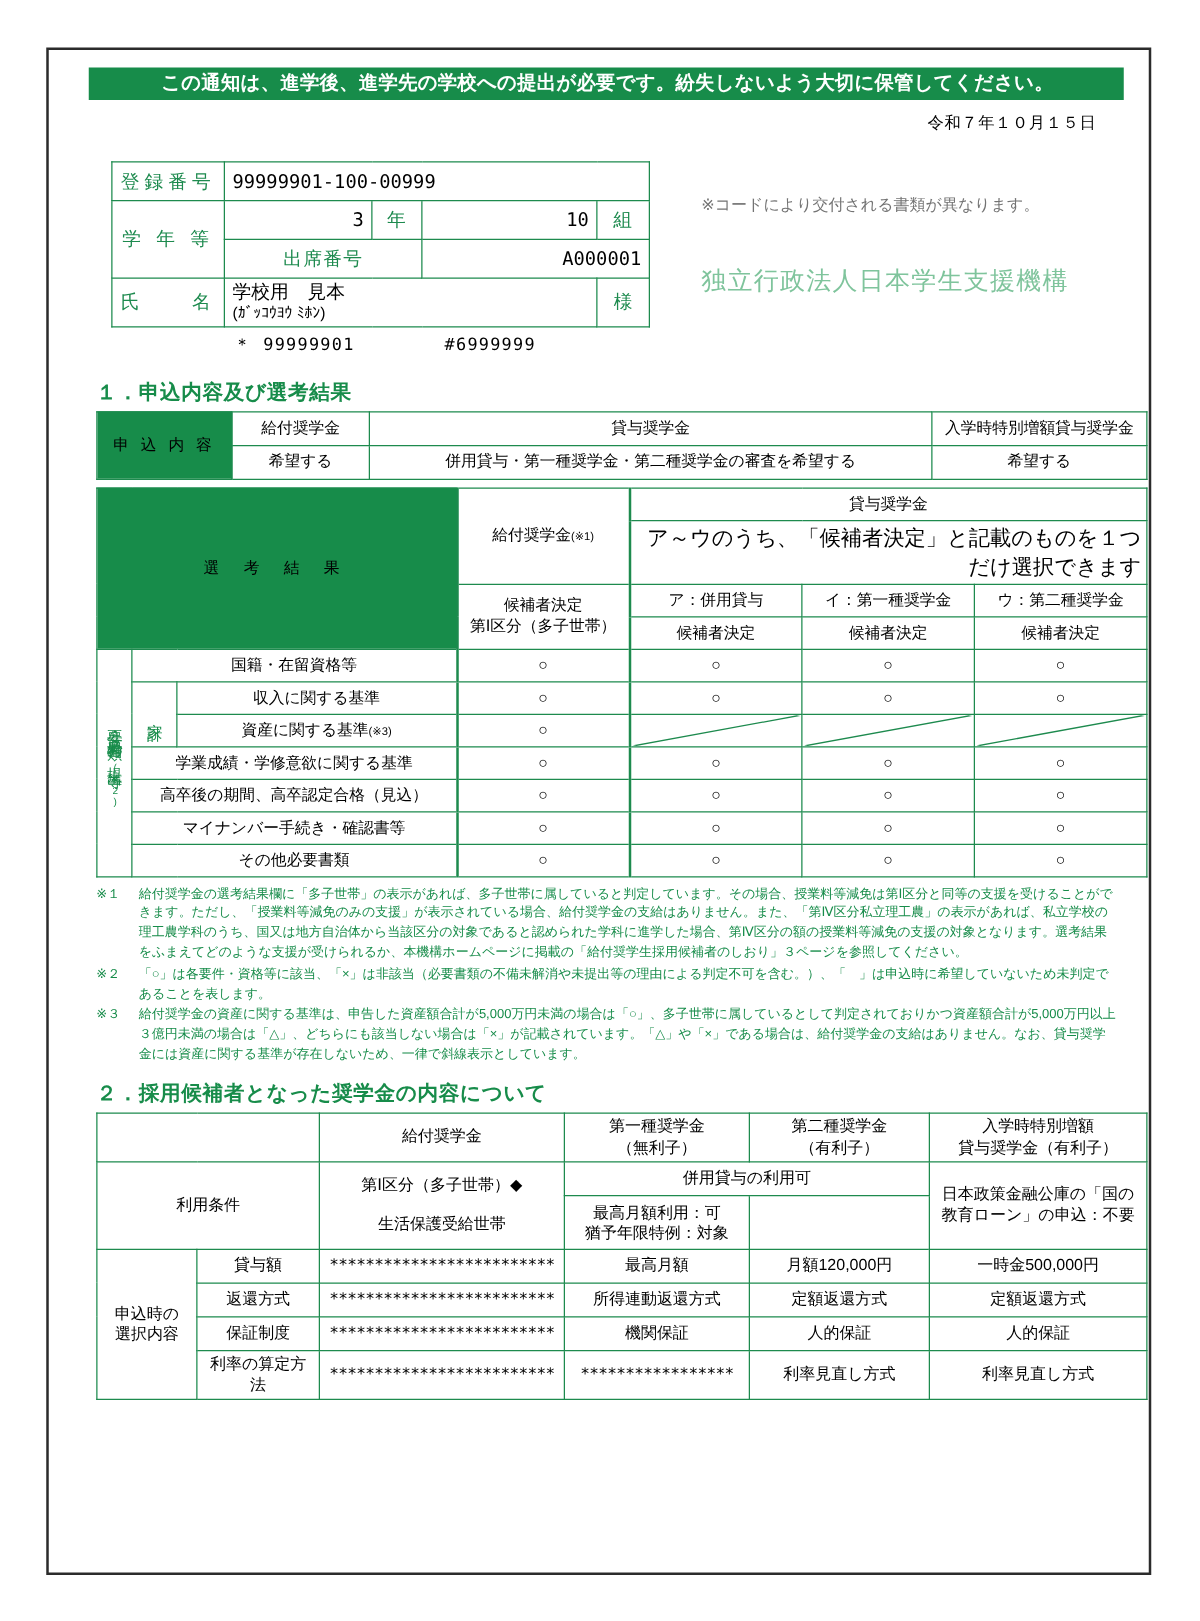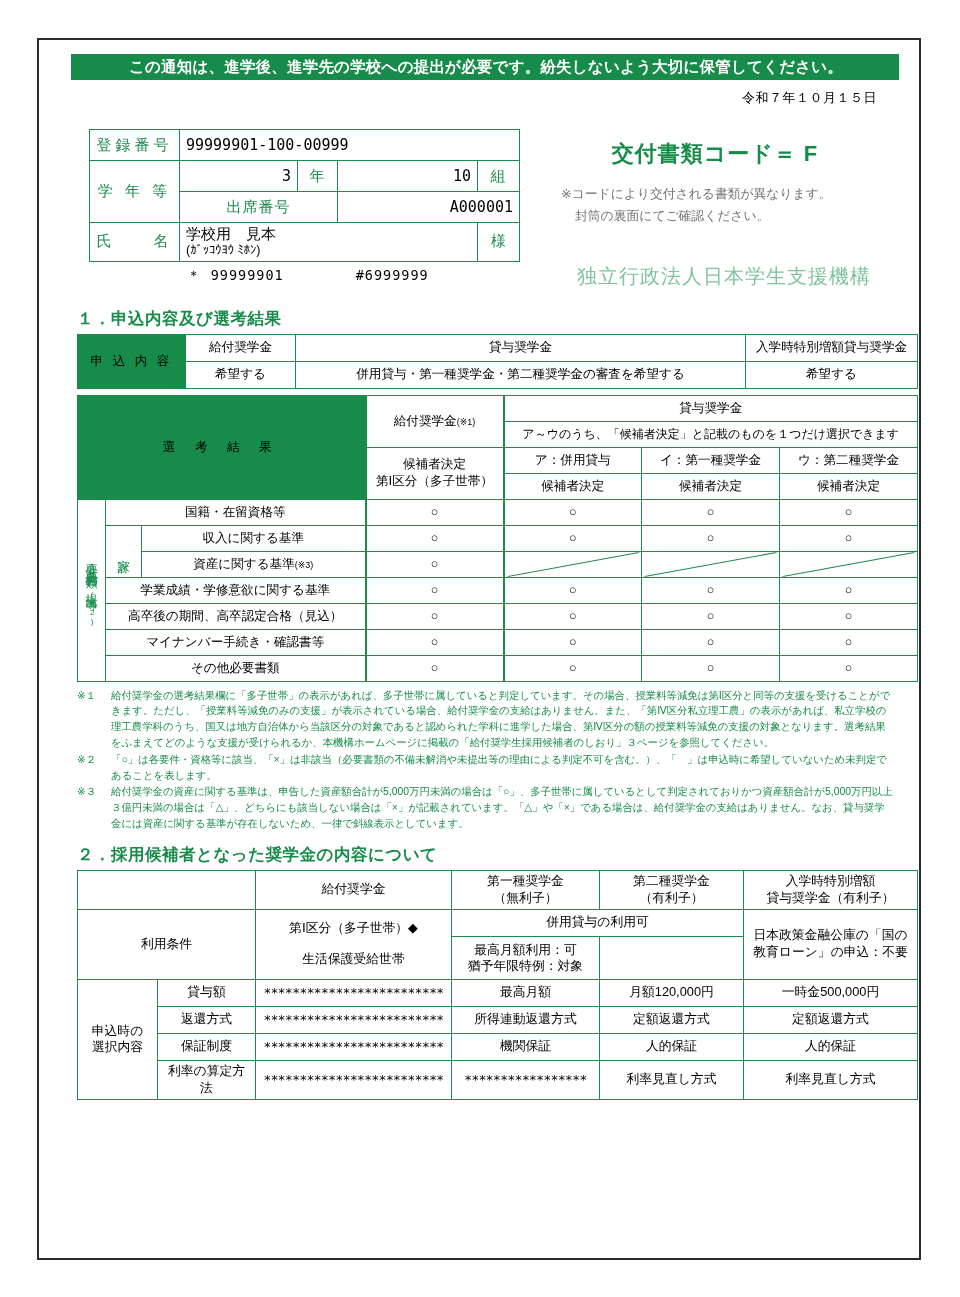--- a/index.html
+++ b/index.html
@@ -114,21 +114,21 @@
     color: #737373;
     font-size: 12.8px;
     margin-top: 14px;
     line-height: 1.7;
   }
   .code-note .i2 { padding-left: 14px; display:block;}
   .org {
     color: #7fc49c;
     font-size: 20px;
     letter-spacing: 1px;
-    text-align: center;
+    text-align: left;
     margin-top: 36px;
     padding-right: 12px;
   }
 
   
   .sec-h {
     color: #178c4a;
     font-weight: bold;
     font-size: 16.5px;
     margin: 18px 0 4px 6px;
@@ -251,24 +251,22 @@
             <td class="sama">様</td>
           </tr>
         </tbody>
           </table>
         <div class="starline">
           <span>＊ 99999901</span><span class="gap"></span><span>#6999999</span>
         </div>
       </div>
 
       <div class="id-right">
-        <div class="code-head">交付書類コード＝ F</div>
         <div class="code-note">
           <span>※コードにより交付される書類が異なります。</span>
-          <span class="i2">封筒の裏面にてご確認ください。</span>
         </div>
         <div class="org">独立行政法人日本学生支援機構</div>
       </div>
     </div>
 
     <div class="sec-h">１．申込内容及び選考結果</div>
 
     <table class="g apply">
       <colgroup>
         <col style="width:108px">
@@ -304,21 +302,21 @@
 
       <tbody>
           <tr>
         <td class="res-title" colspan="3" rowspan="4">選 考 結 果</td>
         <td rowspan="2" class="gtxt thick-l">
           <span>給付奨学金</span><span class="sub">(※1)</span>
         </td>
         <td colspan="3" class="gtxt thick-l">貸与奨学金</td>
       </tr>
       <tr>
-        <td colspan="3" class="gtxt thick-l" style="font-size:12px;">ア～ウのうち、「候補者決定」と記載のものを１つだけ選択できます</td>
+        <td colspan="3" class="gtxt thick-l" style="font-size:17px;text-align:right;">ア～ウのうち、「候補者決定」と記載のものを１つだけ選択できます</td>
       </tr>
       <tr>
         <td rowspan="2" class="thick-l">
           <div>候補者決定</div>
           <div>第Ⅰ区分（多子世帯）</div>
         </td>
         <td class="gtxt thick-l">ア：併用貸与</td>
         <td class="gtxt">イ：第一種奨学金</td>
         <td class="gtxt">ウ：第二種奨学金</td>
       </tr>

